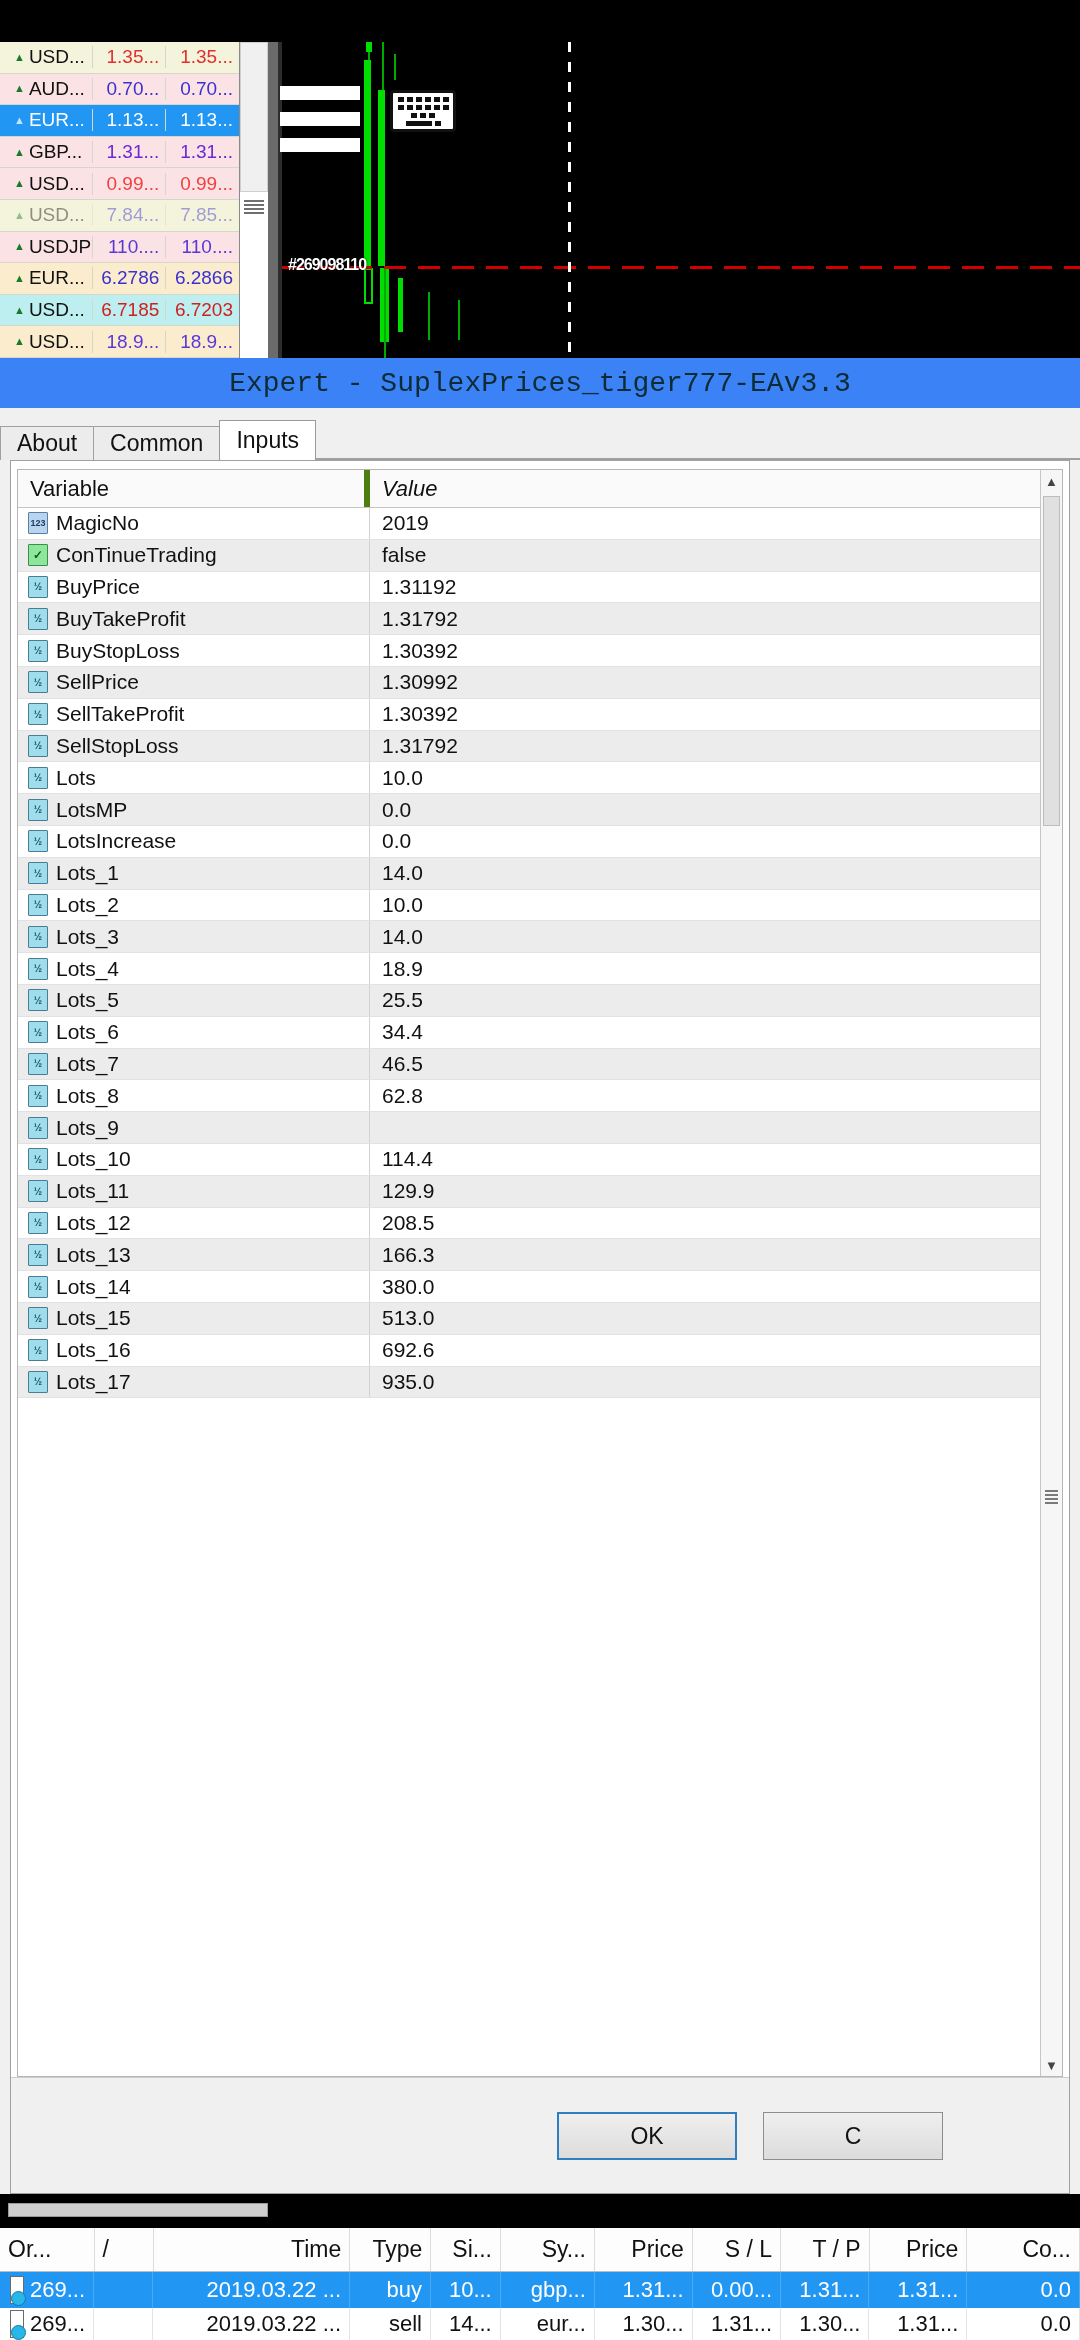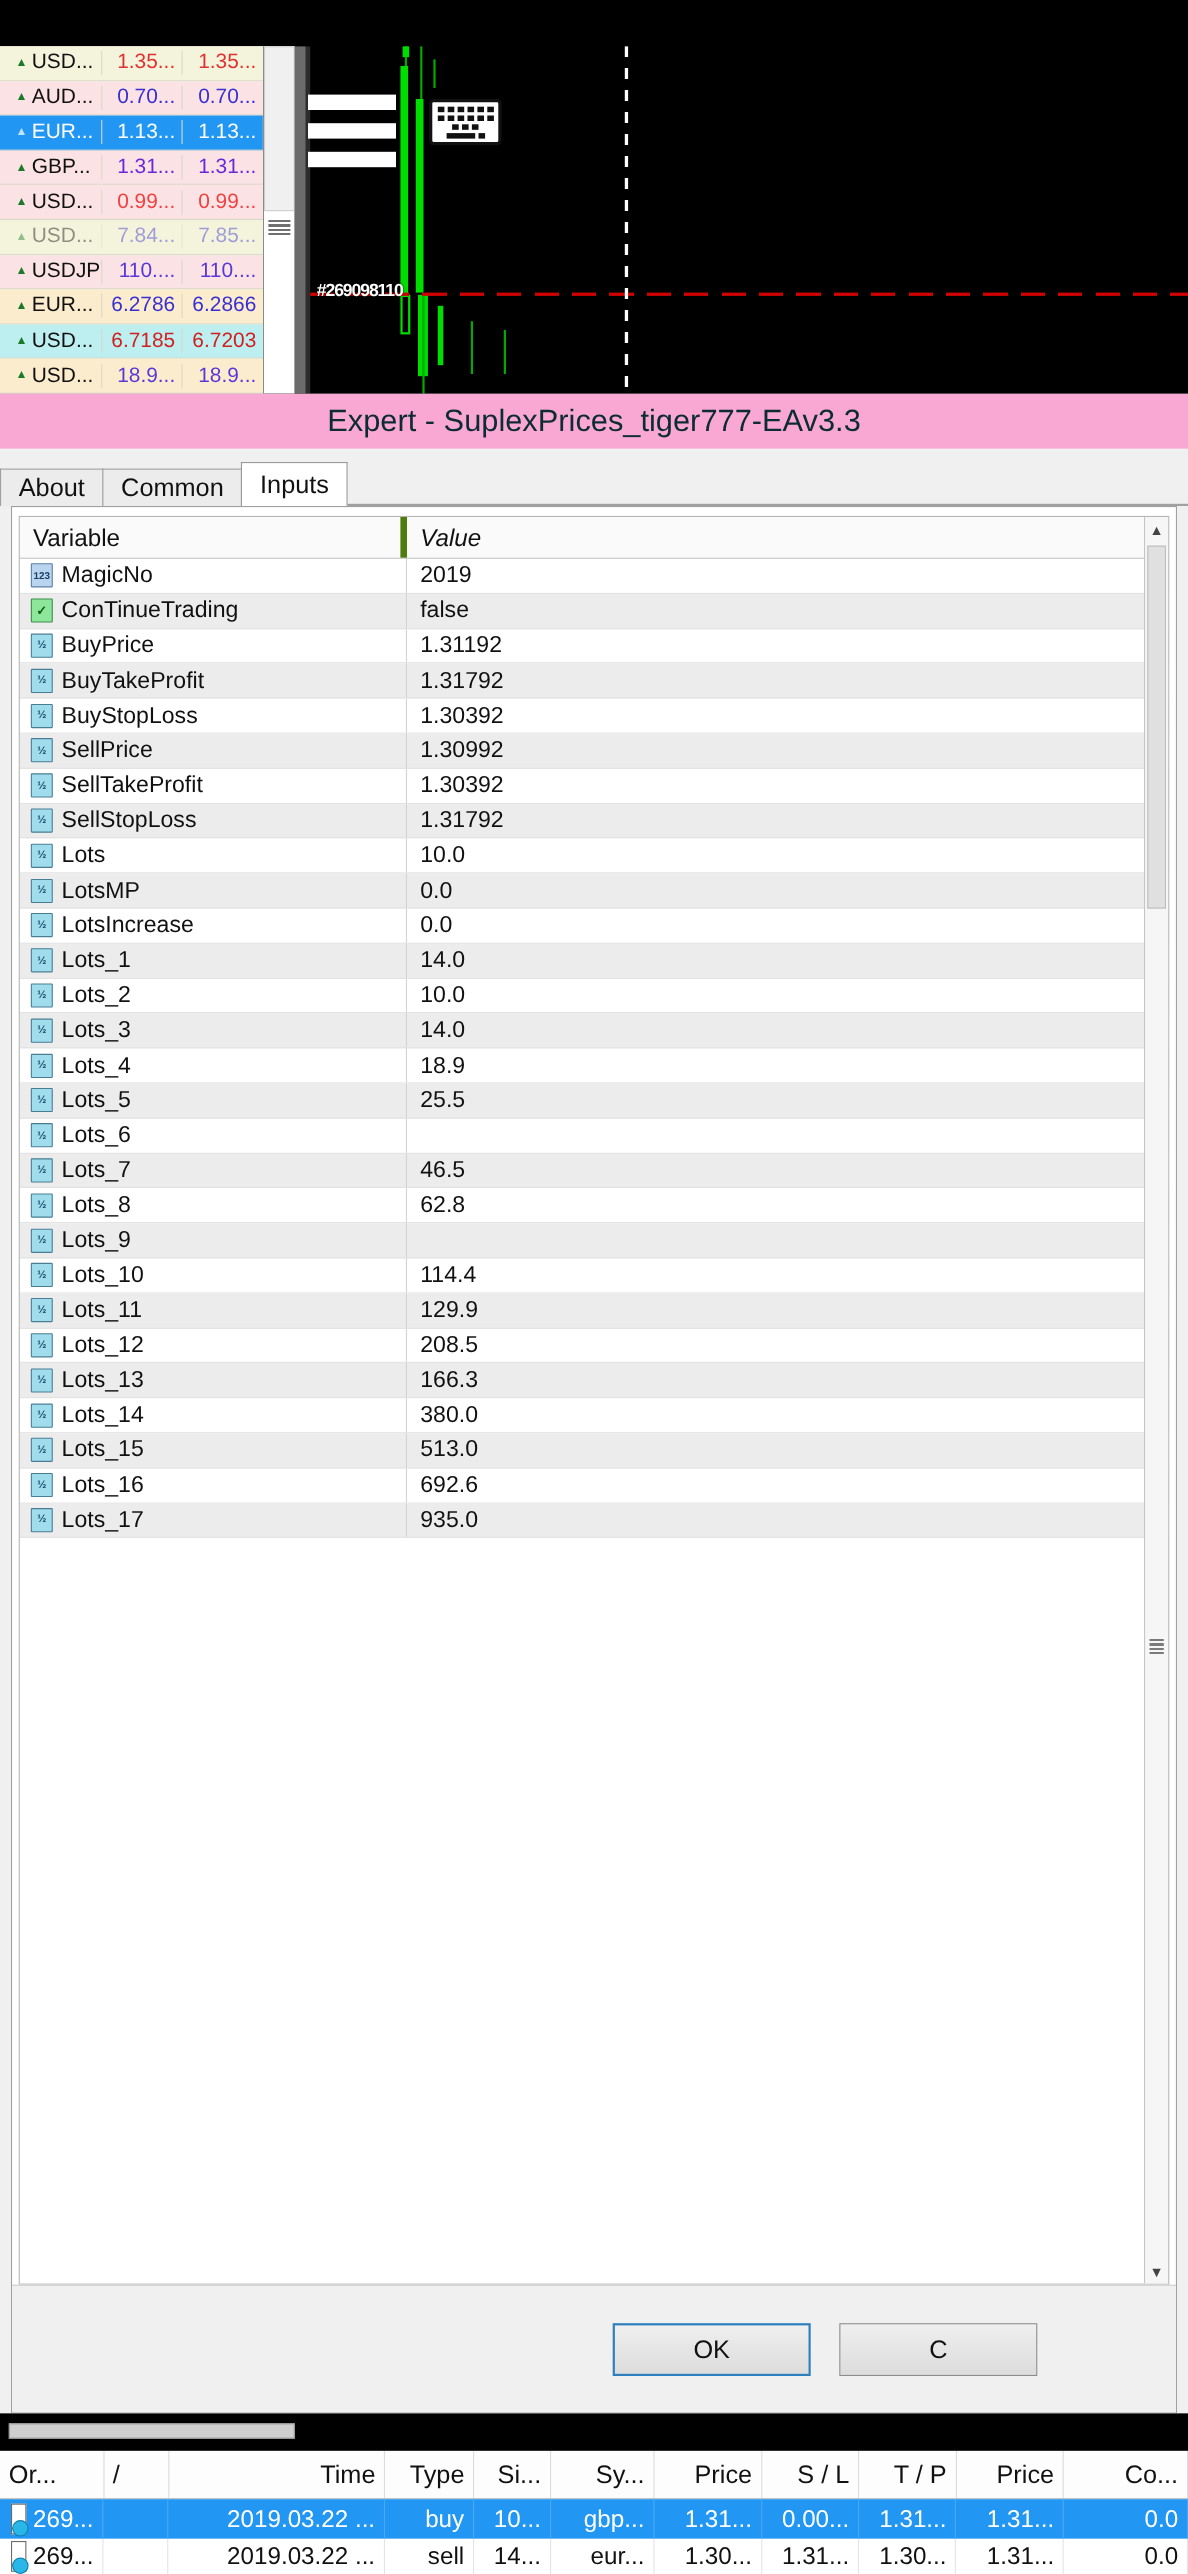--- a/index.html
+++ b/index.html
@@ -39,22 +39,22 @@
   .ordlabel { position:absolute; font-size:16px; color:#fff; font-weight:bold;
       letter-spacing:-1px; white-space:nowrap; text-shadow:0 0 2px #000; }
   .hamburger { position:absolute; }
   .hamburger i { display:block; width:80px; height:14px; background:#fff; margin-bottom:12px; }
   .kbd-icon { position:absolute; background:#fff; border:3px solid #111; border-radius:4px;
       display:flex; flex-wrap:wrap; align-content:center; justify-content:center; padding:5px 4px; gap:3px; }
   .kbd-icon b { display:block; width:6px; height:5px; background:#111; }
 
   
   .dlg { position:absolute; left:0; top:358px; width:1080px; height:1836px; background:#f0f0f0; }
-  .dlg-title { height:50px; background:#f9a8d4; display:flex; align-items:center; justify-content:center;
-     font-size:28px; color:#0d2b33; }
+  .dlg-title { height:50px; background:#3b82f6; display:flex; align-items:center; justify-content:center;
+     font-size:28px; color:#0d2b33;font-family:Liberation Mono, monospace; }
   .dlg-body { position:absolute; left:0; top:50px; right:0; bottom:0; background:#f0f0f0; }
 
   .tabs { position:absolute; left:0; top:12px; height:40px; display:flex; align-items:flex-end; width:100%; }
   .tabs::after { content:""; position:absolute; left:0; right:0; bottom:0; height:2px; background:#a0a0a0; }
   .tab { height:34px; padding:0 16px; display:flex; align-items:center; font-size:23px; color:#111;
      background:#ececec; border:1px solid #a0a0a0; border-bottom:none; margin-right:-1px; position:relative; z-index:1; }
   .tab.active { background:#fff; height:40px; z-index:3; border-color:#999; }
 
   .panel { position:absolute; left:10px; right:10px; top:52px; bottom:0; background:#fff; border:1px solid #a0a0a0; }
 
@@ -384,20 +384,21 @@
                   <span class="vicon">½</span>
                   <span>Lots_5</span>
                 </div>
                 <div class="c2">25.5</div>
               </div>
               <div class="grow">
                 <div class="c1">
                   <span class="vicon">½</span>
                   <span>Lots_6</span>
                 </div>
+                <div class="c2">34.4</div>
               </div>
               <div class="grow">
                 <div class="c1">
                   <span class="vicon">½</span>
                   <span>Lots_7</span>
                 </div>
                 <div class="c2">46.5</div>
               </div>
               <div class="grow">
                 <div class="c1">

